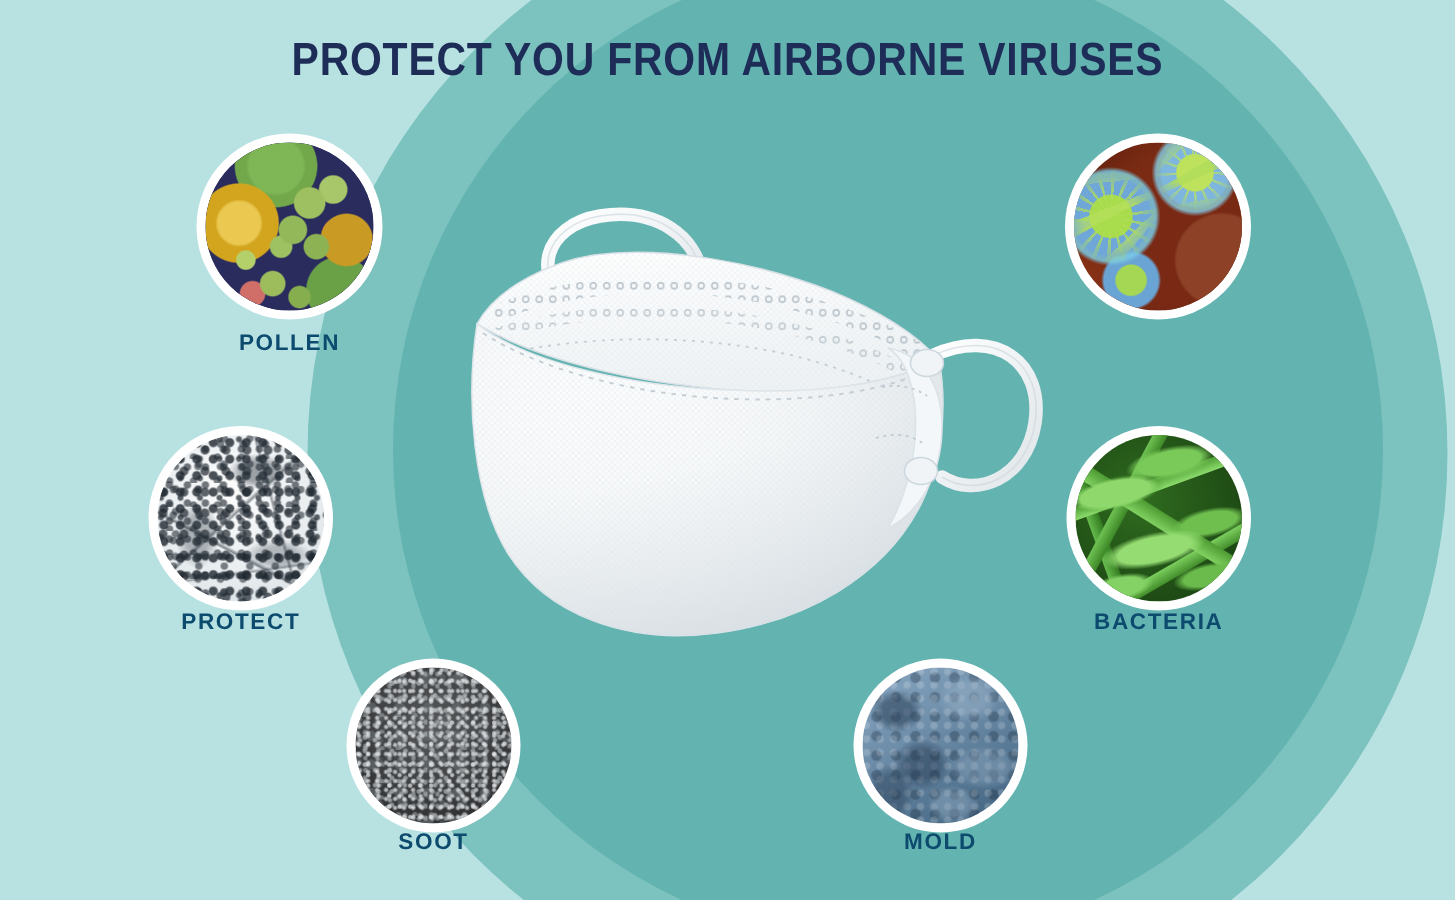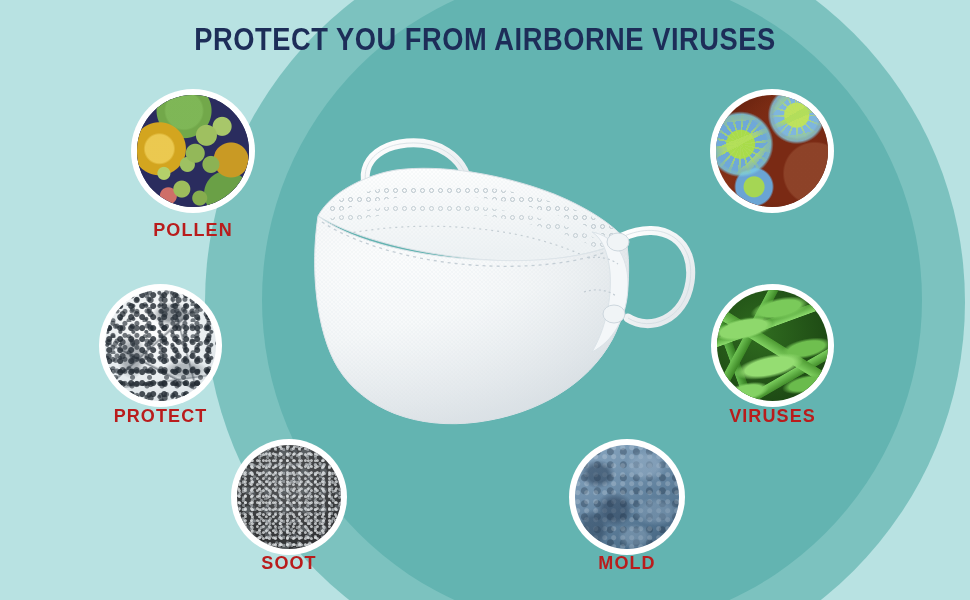--- a/index.html
+++ b/index.html
@@ -43,22 +43,22 @@
     background:#fff;
     box-sizing:border-box;
     overflow:hidden;
   }
   .disc .inner{
     position:absolute;inset:6px;border-radius:50%;overflow:hidden;
   }
   .item-label{
     position:absolute;width:320px;left:50%;margin-left:-160px;
     text-align:center;
-    font-size:18px;font-weight:700;letter-spacing:1.1px;
-    color:#b91c1c;white-space:nowrap;
+    font-size:15px;font-weight:700;letter-spacing:1.1px;
+    color:#0c4a6e;white-space:nowrap;
   }
 
   
   #item-pollen   {left:131px; top:89px;}
   #item-pollen   .disc{width:124px;height:124px;}
   #item-pollen   .item-label{top:131px;}
 
   #item-viruses  {left:710px; top:89px;}
   #item-viruses  .disc{width:124px;height:124px;}
   #item-viruses  .item-label{top:122px;}
@@ -339,21 +339,21 @@
     </div>
     <div class="item-label">PROTECT</div>
   </div>
 
   <div class="item" id="item-bacteria">
     <div class="disc">
       <div class="inner">
         <div class="tex-bacteria"></div>
       </div>
     </div>
-    <div class="item-label">VIRUSES</div>
+    <div class="item-label">BACTERIA</div>
   </div>
 
   <div class="item" id="item-soot">
     <div class="disc">
       <div class="inner">
         <div class="tex-soot"></div>
       </div>
     </div>
     <div class="item-label">SOOT</div>
   </div>

